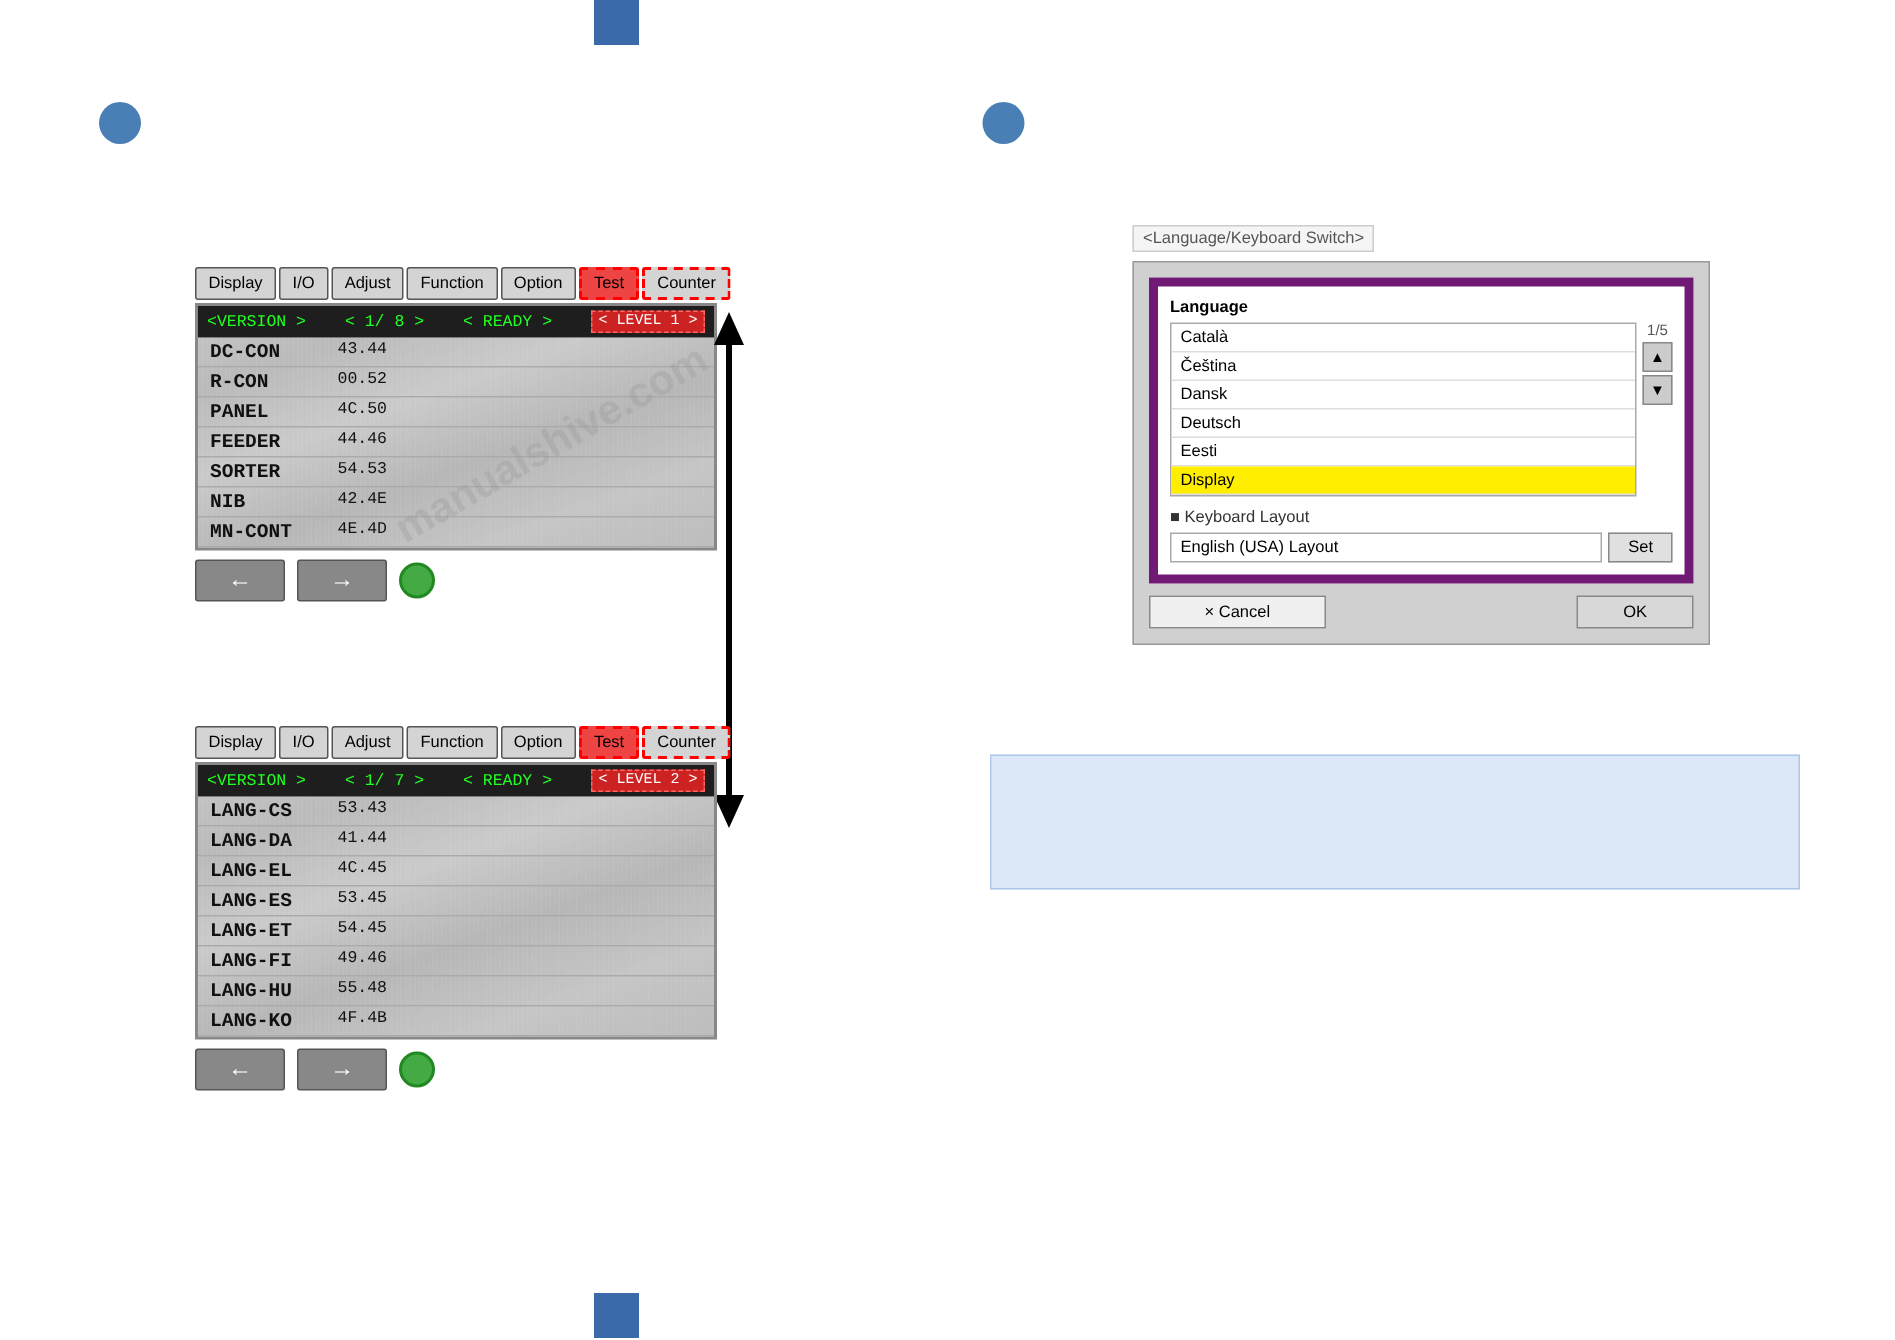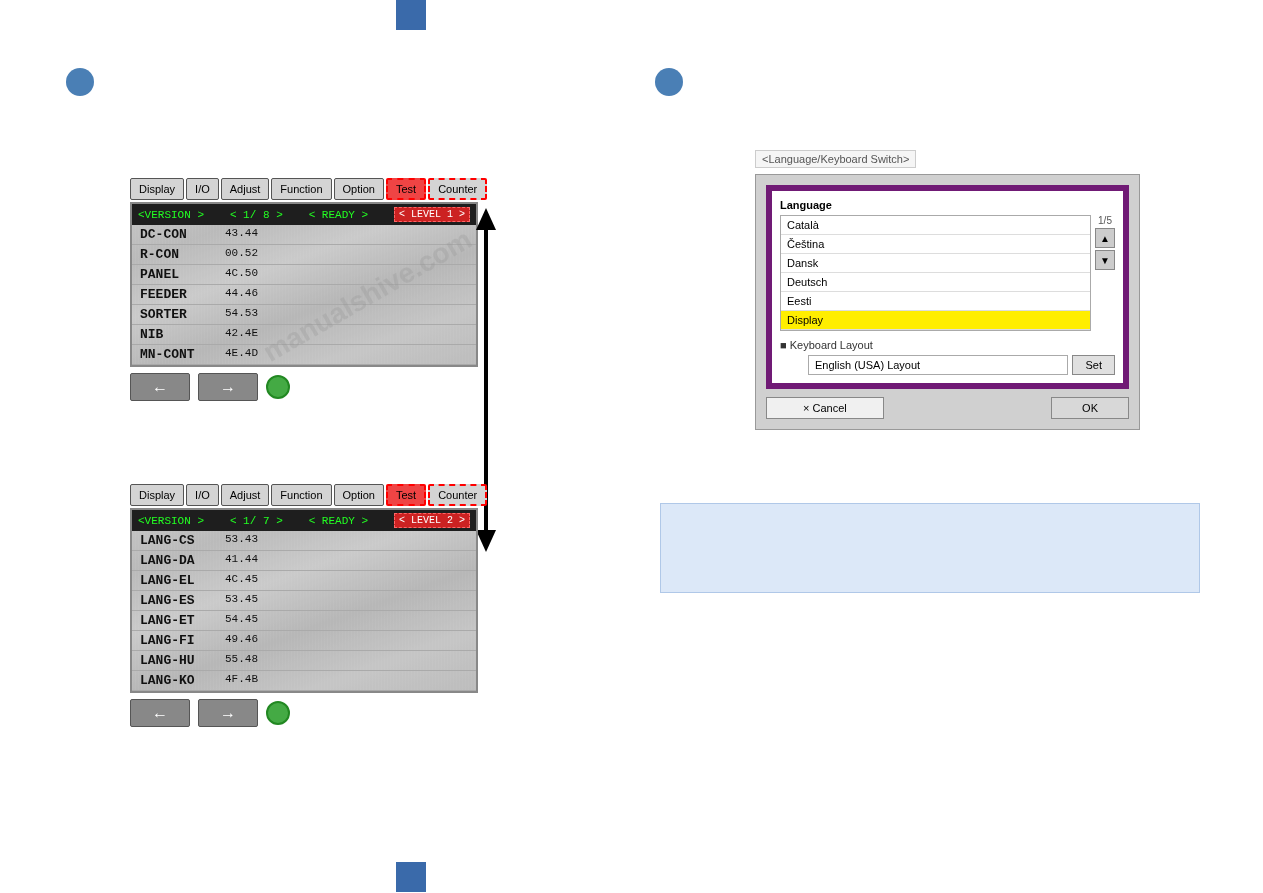--- a/index.html
+++ b/index.html
@@ -357,21 +357,21 @@
         </div>
         <div style="display:flex;flex-direction:column;align-items:center;gap:2px;">
           <span style="font-size:10px;color:#555;">1/5</span>
           <div style="width:20px;height:20px;background:#ccc;border:1px solid #888;cursor:pointer;display:flex;align-items:center;justify-content:center;font-size:10px;">▲</div>
           <div style="width:20px;height:20px;background:#ccc;border:1px solid #888;cursor:pointer;display:flex;align-items:center;justify-content:center;font-size:10px;">▼</div>
         </div>
       </div>
 
       <div style="margin-top:8px;">
         <div style="font-size:11px;color:#333;margin-bottom:4px;">■ Keyboard Layout</div>
-        <div style="display:flex;align-items:center;gap:4px;margin-left:28px;">
+        <div style="display:flex;align-items:center;gap:4px;">
           <input type="text" style="flex: 1 1 0%; padding: 3px 6px; border: 1px solid rgb(170, 170, 170); font-size: 11px;" value="English (USA) Layout">
           <button style="padding:3px 12px;background:#e0e0e0;border:1px solid #888;font-size:11px;cursor:pointer;">Set</button>
         </div>
       </div>
     </div>
 
     <div style="display:flex;justify-content:space-between;margin-top:8px;">
       <button style="padding:4px 36px;font-size:11px;cursor:pointer;border:1px solid #888;background:#f0f0f0;">× Cancel</button>
       <button style="padding:4px 30px;font-size:11px;cursor:pointer;border:1px solid #888;background:#d8d8d8;margin-left:24px;">OK</button>
     </div>

